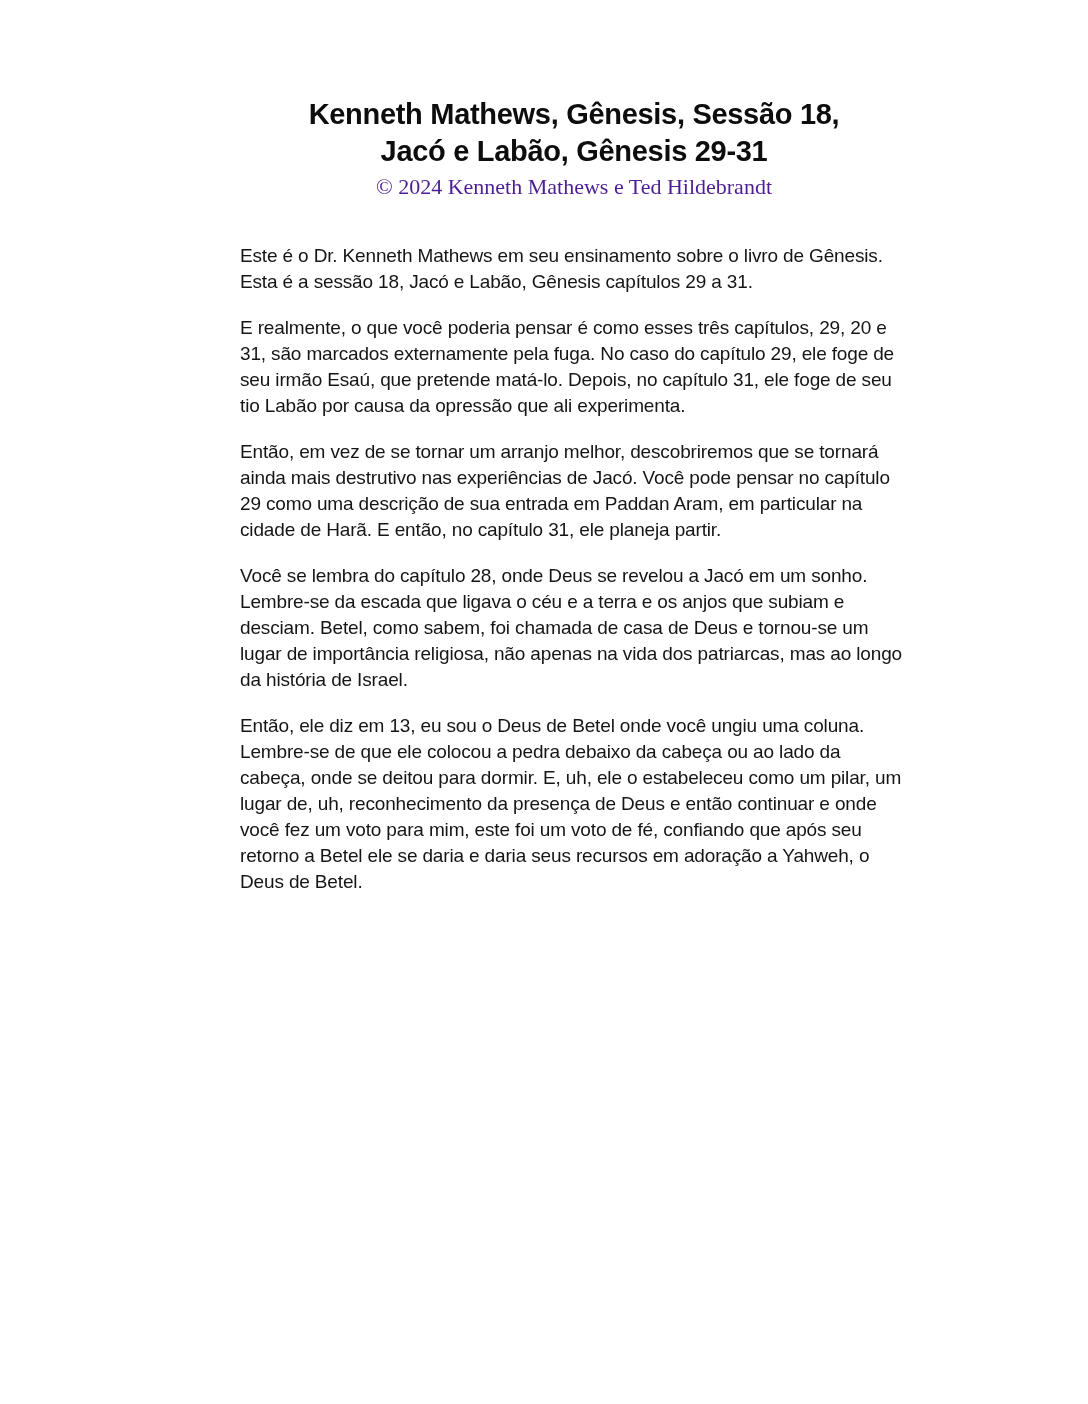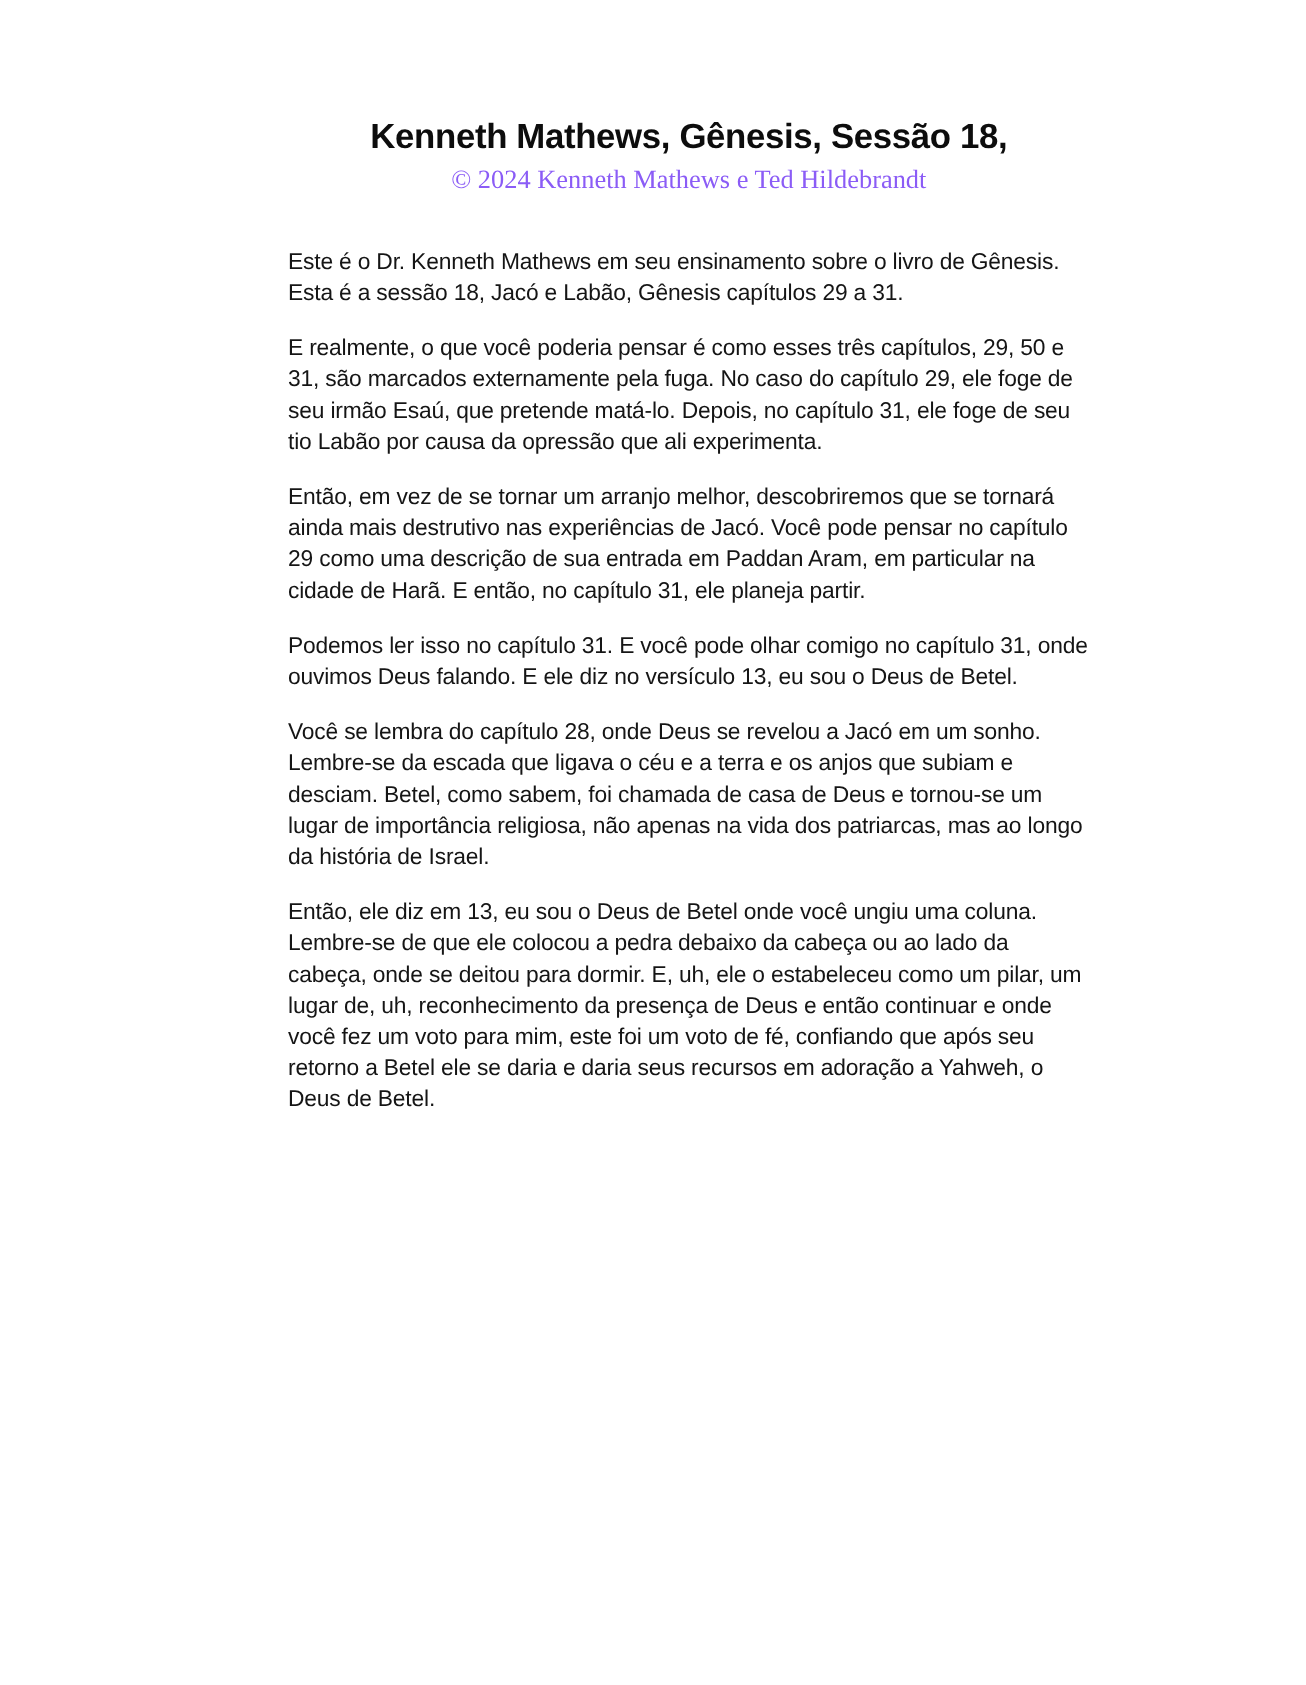--- a/index.html
+++ b/index.html
@@ -29,21 +29,21 @@
     line-height: 37px;
     font-weight: 700;
     color: #0d0d0d;
     letter-spacing: -0.3px;
   }
   .doc-copyright {
     margin-top: 3px;
     font-family: "Liberation Serif", "DejaVu Serif", serif;
     font-size: 22px;
     line-height: 27px;
-    color: #8b5cf6;
+    color: #4c1d95;
   }
   .doc-body {
     margin-top: 43px;
     max-width: 842px;
   }
   .doc-body p {
     margin: 16px 0 20px 0;
     font-size: 19px;
     line-height: 26px;
     letter-spacing: -0.15px;
@@ -51,25 +51,25 @@
     text-align: left;
   }
 </style>
 </head>
 <body>
 
 <div class="page">
   <header class="doc-header">
     <h1 class="doc-title">
       <span>Kenneth Mathews, Gênesis, Sessão 18,</span><br>
+      <span>Jacó e Labão, Gênesis 29-31</span>
     </h1>
     <div class="doc-copyright">© 2024 Kenneth Mathews e Ted Hildebrandt</div>
   </header>
 
   <main class="doc-body">
     <p>Este é o Dr. Kenneth Mathews em seu ensinamento sobre o livro de Gênesis. Esta é a sessão 18, Jacó e Labão, Gênesis capítulos 29 a 31.</p>
-    <p>E realmente, o que você poderia pensar é como esses três capítulos, 29, 50 e 31, são marcados externamente pela fuga. No caso do capítulo 29, ele foge de seu irmão Esaú, que pretende matá-lo. Depois, no capítulo 31, ele foge de seu tio Labão por causa da opressão que ali experimenta.</p>
+    <p>E realmente, o que você poderia pensar é como esses três capítulos, 29, 20 e 31, são marcados externamente pela fuga. No caso do capítulo 29, ele foge de seu irmão Esaú, que pretende matá-lo. Depois, no capítulo 31, ele foge de seu tio Labão por causa da opressão que ali experimenta.</p>
     <p>Então, em vez de se tornar um arranjo melhor, descobriremos que se tornará ainda mais destrutivo nas experiências de Jacó. Você pode pensar no capítulo 29 como uma descrição de sua entrada em Paddan Aram, em particular na cidade de Harã. E então, no capítulo 31, ele planeja partir.</p>
-    <p>Podemos ler isso no capítulo 31. E você pode olhar comigo no capítulo 31, onde ouvimos Deus falando. E ele diz no versículo 13, eu sou o Deus de Betel.</p>
     <p>Você se lembra do capítulo 28, onde Deus se revelou a Jacó em um sonho. Lembre-se da escada que ligava o céu e a terra e os anjos que subiam e desciam. Betel, como sabem, foi chamada de casa de Deus e tornou-se um lugar de importância religiosa, não apenas na vida dos patriarcas, mas ao longo da história de Israel.</p>
     <p>Então, ele diz em 13, eu sou o Deus de Betel onde você ungiu uma coluna. Lembre-se de que ele colocou a pedra debaixo da cabeça ou ao lado da cabeça, onde se deitou para dormir. E, uh, ele o estabeleceu como um pilar, um lugar de, uh, reconhecimento da presença de Deus e então continuar e onde você fez um voto para mim, este foi um voto de fé, confiando que após seu retorno a Betel ele se daria e daria seus recursos em adoração a Yahweh, o Deus de Betel.</p>
   </main>
 </div>
 
 </body></html>

